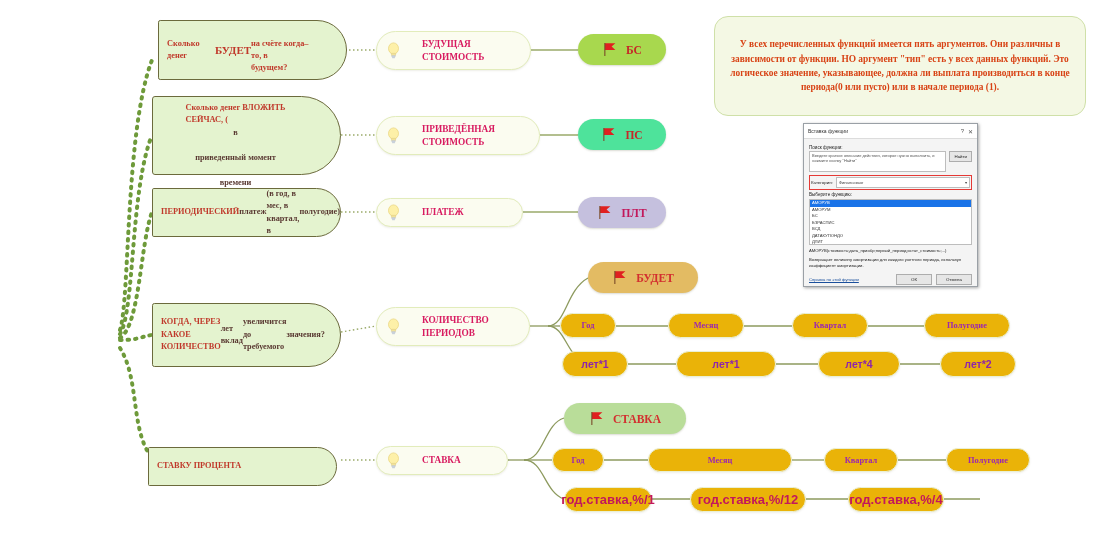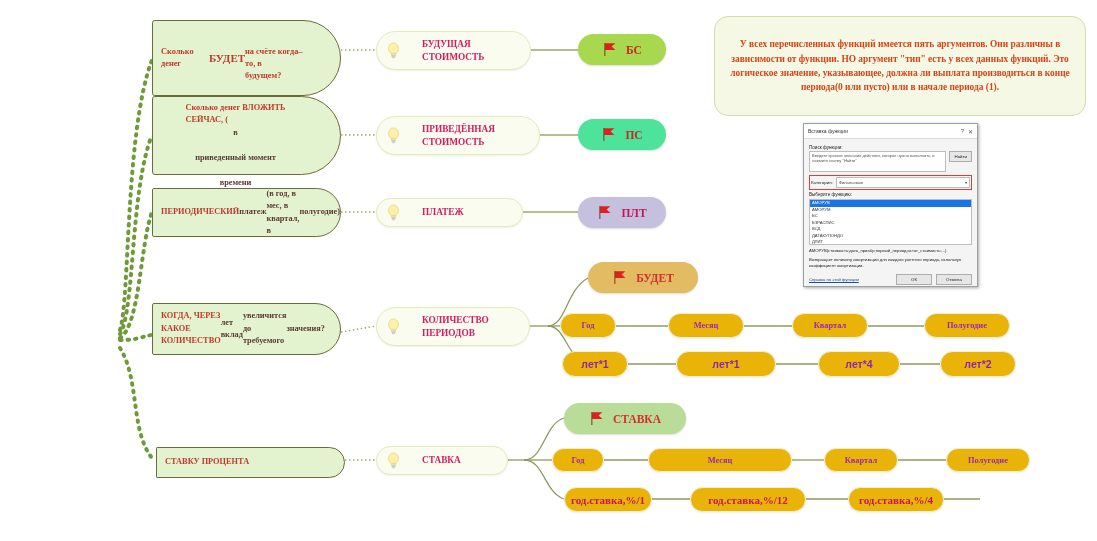--- a/index.html
+++ b/index.html
@@ -65,21 +65,21 @@
   .pill{
     background:#eab308;
     border:1px solid #eaf0d4;
     border-radius:14px;
     color:#9c27b0;font-weight:bold;
     font-size:8.4px;
     justify-content:center;text-align:center;
     box-shadow:0 1px 2px rgba(120,120,80,.12);
   }
   .pill.bold{font-family:"Liberation Sans",sans-serif;font-size:10.5px;color:#8e24aa;}
-  .pill.small{font-size:11px;color:#c2185b;font-family:Liberation Serif, serif;}
+  .pill.small{font-size:13px;color:#c2185b;font-family:Liberation Sans, sans-serif;}
 
   
   .note{
     left:714px;top:16px;width:372px;height:100px;
     background:#f4f8e4;
     border:1.3px solid #cfe0a8;
     border-radius:14px;
     color:#d84315;font-weight:bold;
     font-size:9.4px;line-height:1.52;
     text-align:center;justify-content:center;
@@ -165,29 +165,29 @@
       <path d="M604,460 L648,460"></path>
       <path d="M792,460 L824,460"></path>
       <path d="M898,460 L946,460"></path>
       <path d="M652,499 L690,499"></path>
       <path d="M806,499 L848,499"></path>
       <path d="M944,499 L980,499"></path>
     </g>
   </svg>
 
 
-  <div class="node q" style="left:152px;top:20px;width:189px;height:76px;justify-content:center;">Сколько денег <span class="big">БУДЕТ</span><br>на счёте когда–то, в<br>будущем?</div>
+  <div class="node q" style="left:158px;top:20px;width:189px;height:60px;justify-content:center;">Сколько денег <span class="big">БУДЕТ</span><br>на счёте когда–то, в<br>будущем?</div>
 
   <div class="node q" style="left:152px;top:96px;width:189px;height:79px;flex-direction:column;">Сколько денег ВЛОЖИТЬ<br>СЕЙЧАС, (<span class="reg">в</span><br><span class="reg">приведенный момент</span><br><span class="reg">времени</span>) или ВЗЯТЬ<br>КРЕДИТ СЕЙЧАС?</div>
 
   <div class="node q" style="left:152px;top:188px;width:189px;height:49px;">ПЕРИОДИЧЕСКИЙ <span class="reg">платеж</span><br><span class="reg">(в год, в мес, в квартал, в</span><br><span class="reg">полугодие)</span></div>
 
-  <div class="node q" style="left:152px;top:303px;width:189px;height:52px;">КОГДА, ЧЕРЕЗ КАКОЕ<br>КОЛИЧЕСТВО <span class="reg">лет вклад</span><br><span class="reg">увеличится до требуемого</span><br><span class="reg">значения?</span></div>
-
-  <div class="node q" style="left:156px;top:447px;width:189px;height:31px;">СТАВКУ ПРОЦЕНТА</div>
+  <div class="node q" style="left:152px;top:303px;width:189px;height:64px;">КОГДА, ЧЕРЕЗ КАКОЕ<br>КОЛИЧЕСТВО <span class="reg">лет вклад</span><br><span class="reg">увеличится до требуемого</span><br><span class="reg">значения?</span></div>
+
+  <div class="node q" style="left:148px;top:447px;width:189px;height:39px;">СТАВКУ ПРОЦЕНТА</div>
 
   <div class="node fn" style="left:376px;top:31px;width:155px;height:39px;">
     <svg class="bulb" viewBox="0 0 13 17">
       <ellipse cx="6.5" cy="6.5" rx="5" ry="5.6" fill="#fdf0a8" stroke="#e8d37a" stroke-width=".7"></ellipse>
       <path d="M4.4 11.3h4.2v2.1H4.4z" fill="#f3e49a" stroke="#ddcb83" stroke-width=".5"></path>
       <path d="M4.8 13.6h3.4v1.3H4.8z" fill="#cfd6e0" stroke="#b2bcca" stroke-width=".4"></path>
       <path d="M5.1 15.1h2.8v1.1H5.1z" fill="#c3ccd8"></path>
     </svg>
     <span>
       <span class="cap">БУДУЩАЯ</span><br>

